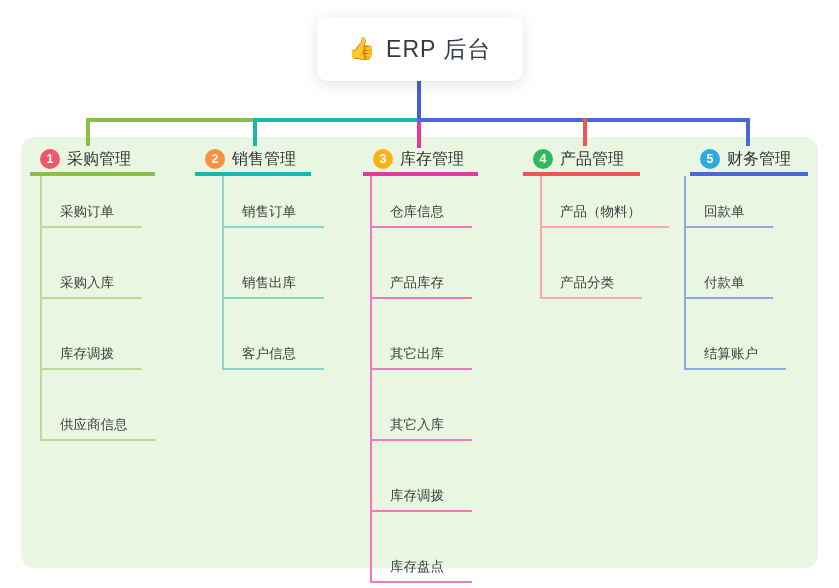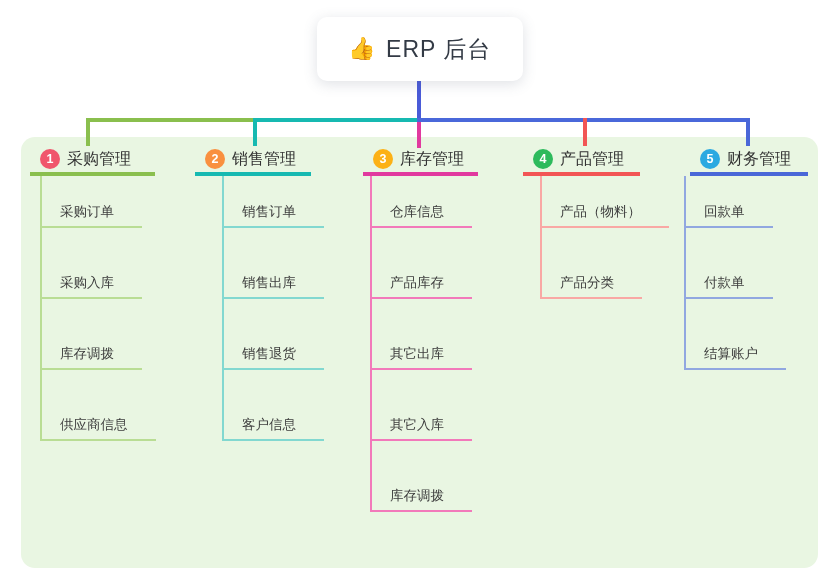--- a/index.html
+++ b/index.html
@@ -115,23 +115,20 @@
   <span>销售管理</span>
 </div>
 <div class="children b2c" style="border-left-color: rgb(130, 216, 208);">
   <div class="row first" style="border-bottom-color: rgb(130, 216, 208);">
       <span>销售订单</span>
     </div>
   <div class="row" style="border-bottom-color: rgb(130, 216, 208); text-align: right;">
       <span>销售出库</span>
     </div>
   <div class="row" style="border-bottom-color: rgb(130, 216, 208);">
-      <span>销售退货</span>
-    </div>
-  <div class="row" style="border-bottom-color: rgb(130, 216, 208);">
       <span>客户信息</span>
     </div>
 </div>
 
 <div class="branch-header b3h" style="border-bottom-color: rgb(225, 57, 159);">
   <span class="badge" style="background-color: rgb(252, 177, 22);">3</span>
   <span>库存管理</span>
 </div>
 <div class="children b3c" style="border-left-color: rgb(242, 121, 186);">
   <div class="row first" style="border-bottom-color: rgb(242, 121, 186);">
@@ -141,20 +138,23 @@
       <span>产品库存</span>
     </div>
   <div class="row" style="border-bottom-color: rgb(242, 121, 186);">
       <span>其它出库</span>
     </div>
   <div class="row" style="border-bottom-color: rgb(242, 121, 186);">
       <span>其它入库</span>
     </div>
   <div class="row" style="border-bottom-color: rgb(242, 121, 186); text-align: center;">
       <span>库存调拨</span>
+    </div>
+  <div class="row" style="border-bottom-color: rgb(242, 121, 186);">
+      <span>库存盘点</span>
     </div>
 </div>
 
 <div class="branch-header b4h" style="border-bottom-color: rgb(242, 85, 85);">
   <span class="badge" style="background-color: rgb(45, 186, 92);">4</span>
   <span>产品管理</span>
 </div>
 <div class="children b4c" style="border-left-color: rgb(249, 168, 164);">
   <div class="row first" style="border-bottom-color: rgb(249, 168, 164);">
       <span>产品（物料）</span>

